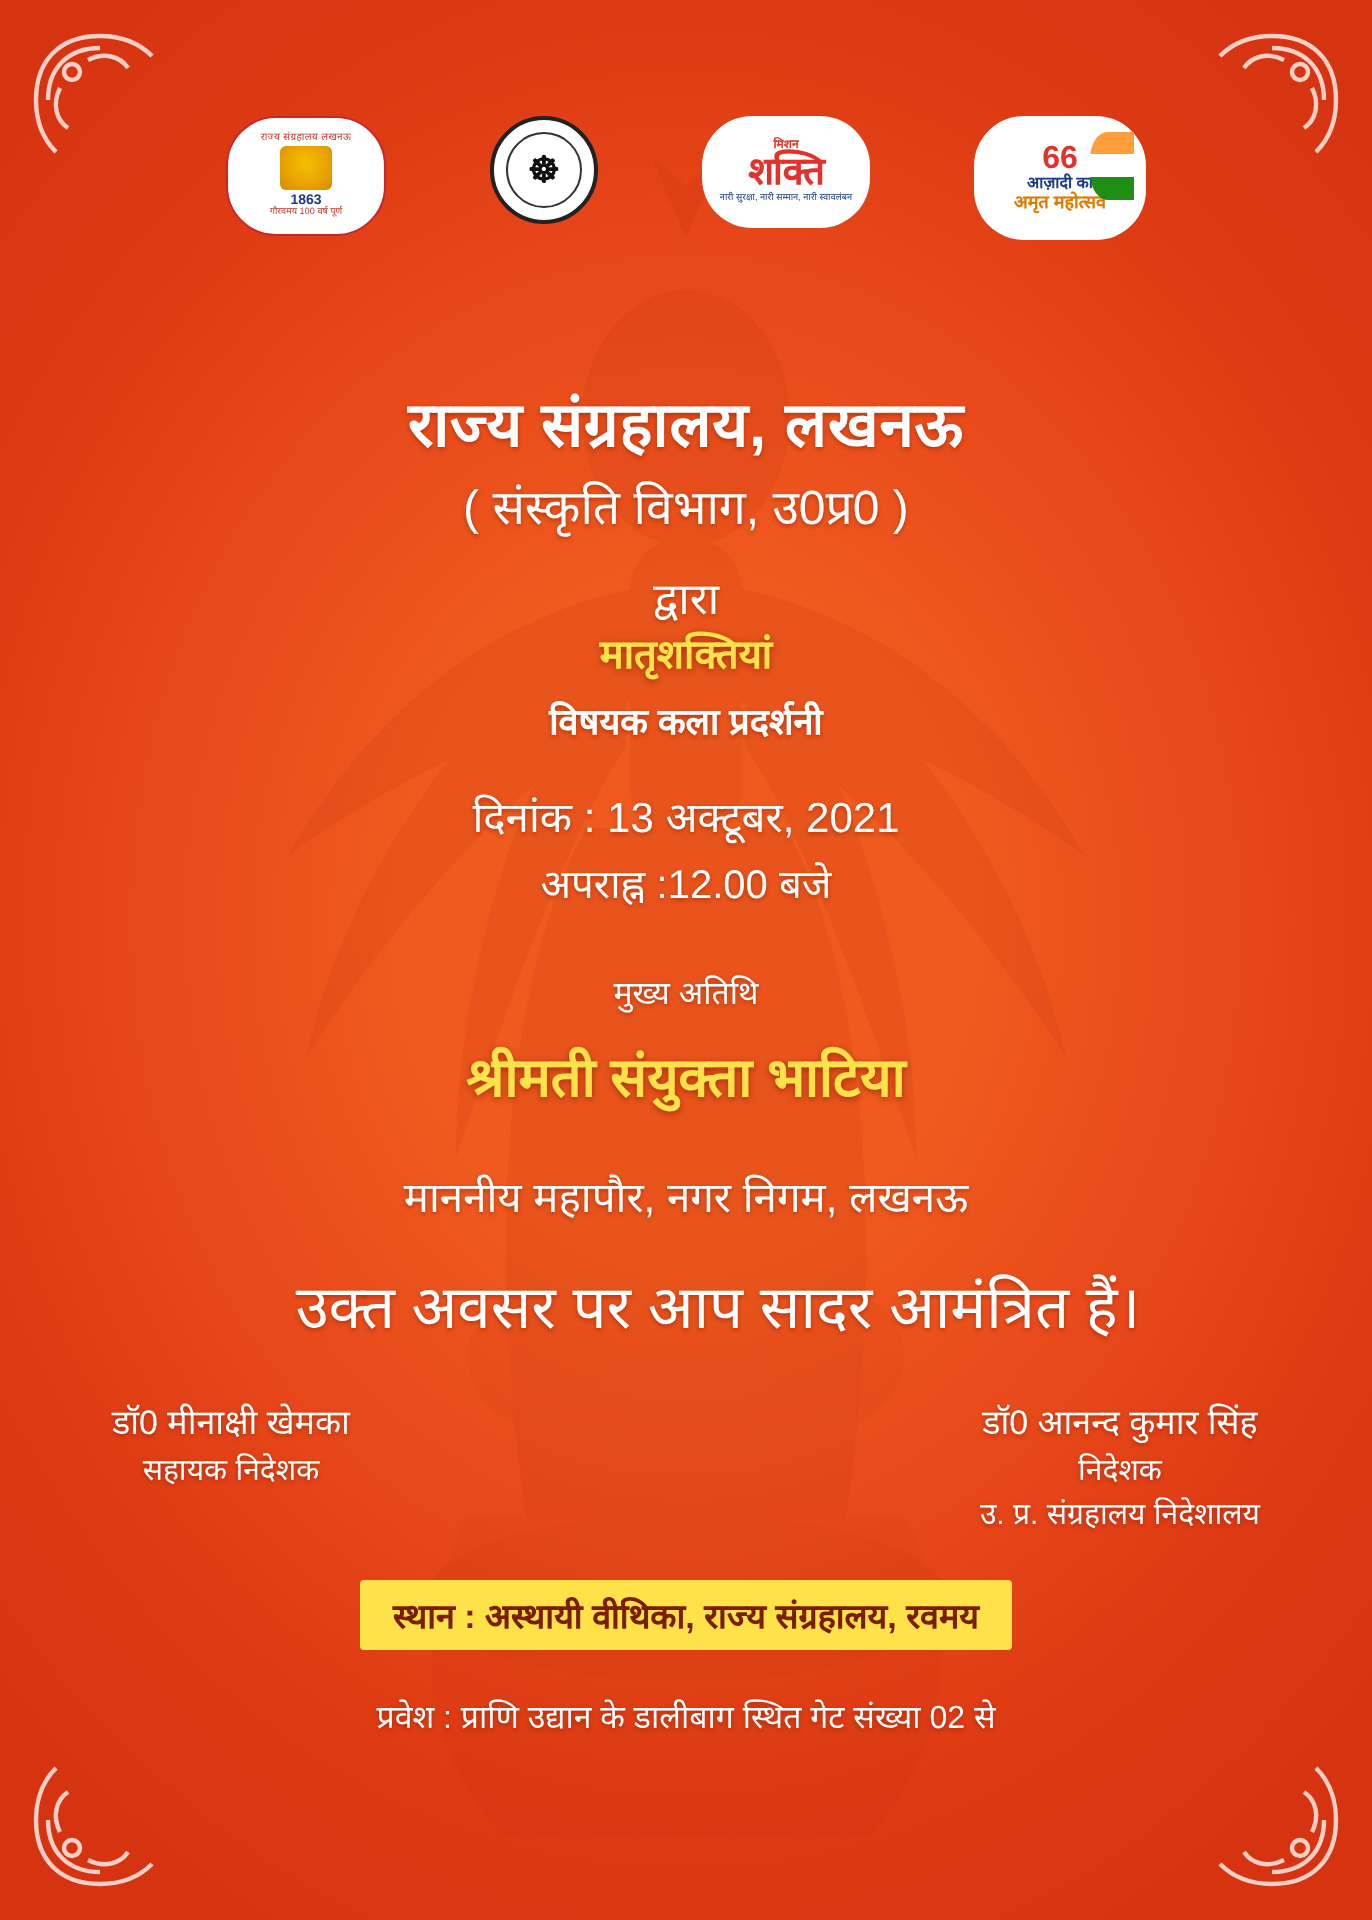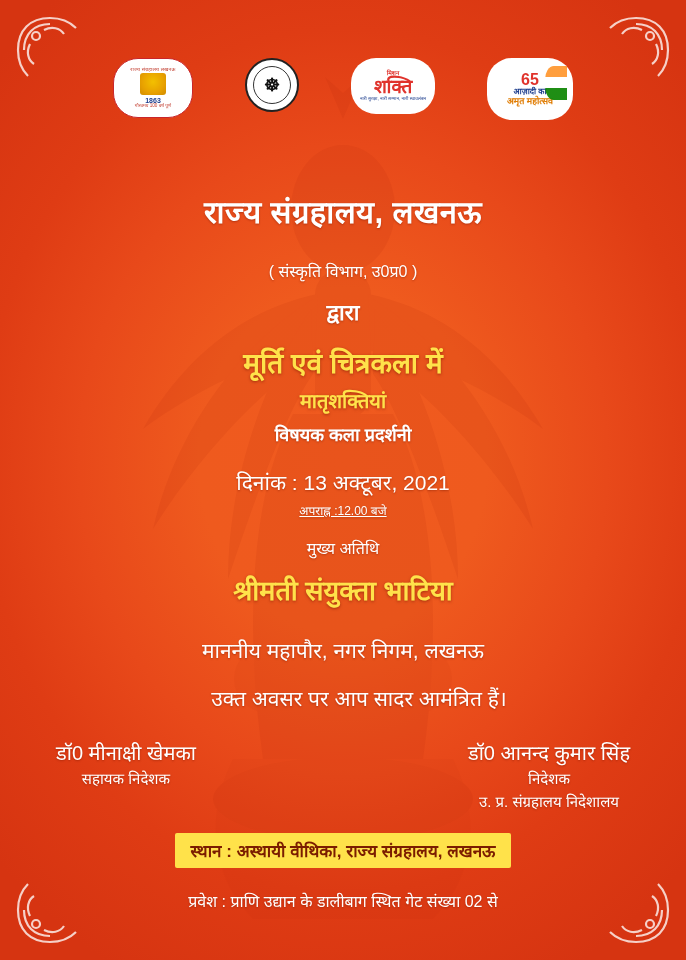--- a/index.html
+++ b/index.html
@@ -130,55 +130,55 @@
     left: 0;
     width: 100%;
     text-align: center;
     color: #ffffff;
     text-shadow: 0 1px 2px rgba(120,25,0,.45);
   }
   .line { margin: 0; }
 
   .l-museum {
     font-size: 31px; font-weight: bold; letter-spacing: .4px;
-    margin-bottom: 28px;
-  }
-  .l-dept { font-size: 16px; margin-bottom: 14px; }
-  .l-dwara { font-size: 22px; font-weight: bold; margin-bottom: 17px; }
+    margin-bottom: 4px;
+  }
+  .l-dept { font-size: 24px; margin-bottom: 14px; }
+  .l-dwara { font-size: 22px; font-weight: normal; margin-bottom: 0; }
   .l-title1 {
     font-size: 28px; font-weight: bold; color: #ffe24a;
     text-shadow: 0 1px 3px rgba(110,20,0,.55);
     margin-bottom: 6px;
   }
   .l-title2 {
     font-size: 20px; font-weight: bold; color: #ffe24a;
     text-shadow: 0 1px 3px rgba(110,20,0,.55);
     margin-bottom: 8px;
   }
   .l-subject { font-size: 18px; font-weight: bold; margin-bottom: 22px; }
   .l-date { font-size: 21px; margin-bottom: 6px; }
-  .l-time { font-size: 12px; margin-bottom: 18px; text-decoration: underline; }
+  .l-time { font-size: 20px; margin-bottom: 30px; }
   .l-chief { font-size: 16px; margin-bottom: 12px; }
   .l-guest {
     font-size: 27px; font-weight: bold; color: #ffe24a;
     text-shadow: 0 1px 3px rgba(110,20,0,.55);
     margin-bottom: 28px;
   }
   .l-designation { font-size: 21px; margin-bottom: 20px; }
-  .l-invite { font-size: 21px; margin-bottom: 26px; padding-left: 32px; }
+  .l-invite { font-size: 30px; margin-bottom: 26px; padding-left: 32px; }
 
   .signatories {
     display: flex;
     justify-content: space-between;
     padding: 0 56px;
     color: #fff;
     text-shadow: 0 1px 2px rgba(120,25,0,.45);
   }
   .sig { text-align: center; line-height: 1.5; }
-  .sig .name { font-size: 20px; }
+  .sig .name { font-size: 17px; }
   .sig .role { font-size: 15px; }
   .sig .org  { font-size: 15px; }
 
   .venue-band {
     margin: 20px auto 0;
     display: inline-block;
     background: #ffe24a;
     color: #7b1d00;
     font-size: 17px;
     font-weight: bold;
@@ -275,32 +275,31 @@
     </div>
 
     <div class="logo logo-3">
       <div class="mission">मिशन</div>
       <div class="shakti">शक्ति</div>
       <div class="tag">नारी सुरक्षा, नारी सम्मान, नारी स्वावलंबन</div>
     </div>
 
     <div class="logo logo-4">
       <div class="tri"></div>
-      <div class="t75">65</div>
+      <div class="t75">66</div>
       <div class="l1">आज़ादी का</div>
       <div class="l2">अमृत महोत्सव</div>
     </div>
 
   </div>
 
   <div class="content">
     <p class="line l-museum">राज्य संग्रहालय, लखनऊ</p>
     <p class="line l-dept">( संस्कृति विभाग, उ0प्र0 )</p>
     <p class="line l-dwara">द्वारा</p>
-    <p class="line l-title1">मूर्ति एवं चित्रकला में</p>
     <p class="line l-title2">मातृशक्तियां</p>
     <p class="line l-subject">विषयक कला प्रदर्शनी</p>
     <p class="line l-date">दिनांक : 13 अक्टूबर, 2021</p>
     <p class="line l-time">अपराह्न :12.00 बजे</p>
     <p class="line l-chief">मुख्य अतिथि</p>
     <p class="line l-guest">श्रीमती संयुक्ता भाटिया</p>
     <p class="line l-designation">माननीय महापौर, नगर निगम, लखनऊ</p>
     <p class="line l-invite">उक्त अवसर पर आप सादर आमंत्रित हैं।</p>
 
     <div class="signatories">
@@ -310,19 +309,19 @@
         <div class="org"></div>
       </div>
       <div class="sig">
         <div class="name">डॉ0 आनन्द कुमार सिंह</div>
         <div class="role">निदेशक</div>
         <div class="org">उ. प्र. संग्रहालय निदेशालय</div>
       </div>
     </div>
 
     <div>
-      <span class="venue-band">स्थान : अस्थायी वीथिका, राज्य संग्रहालय, लखनऊ</span>
+      <span class="venue-band">स्थान : अस्थायी वीथिका, राज्य संग्रहालय, रवमय</span>
     </div>
 
     <p class="entry">प्रवेश : प्राणि उद्यान के डालीबाग स्थित गेट संख्या 02 से</p>
   </div>
 
 </div>
 
 </body></html>

